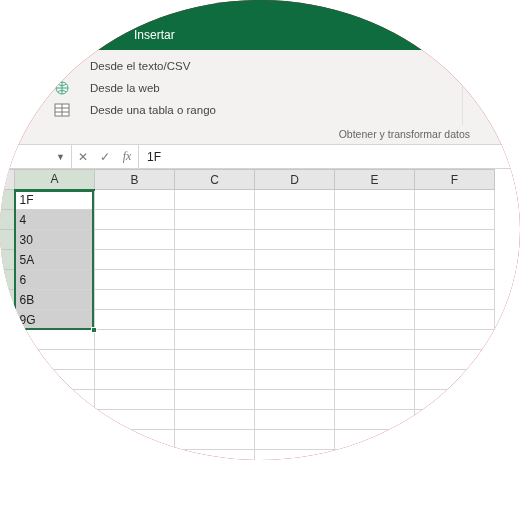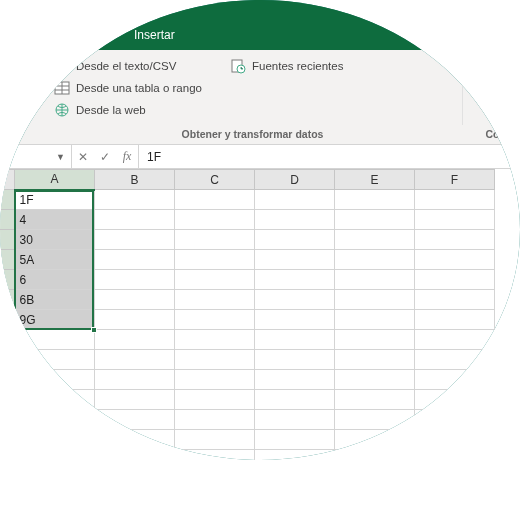--- a/index.html
+++ b/index.html
@@ -1,38 +1,38 @@
 <!DOCTYPE html>
 <html><head>
 <meta charset="utf-8">
 <style>
 * { box-sizing: border-box; margin: 0; padding: 0; font-family: "Segoe UI", Arial, sans-serif; }
 body { background: #fff; width: 520px; height: 520px; overflow: hidden; position: relative; }
-.clip { width: 520px; height: 460px; border-radius: 50%; overflow: hidden; position: relative; background: #0f766e; }
+.clip { width: 520px; height: 460px; border-radius: 50%; overflow: hidden; position: relative; background: #b91c1c; }
 .excel-window { position: absolute; top: 0; left: -20px; width: 560px; }
 
 
 .titlebar { height: 22px; background: #0e6c3e; }
 
 
 .tabs { height: 28px; background: #0e6c3e; display: flex; align-items: stretch; padding-left: 50px; }
 .tab { color: #fff; font-size: 12px; padding: 6px 14px 0 14px; cursor: pointer; }
 .tab.active { background: #f3f2f1; color: #0e6c3e; font-weight: normal; }
 
 
 .ribbon { background: #f3f2f1; border-bottom: 1px solid #d4d4d4; padding: 4px 0 2px 0; }
 .ribbon-inner { display: flex; align-items: stretch; }
 .rgroup { display: flex; flex-direction: column; align-items: center; padding: 0 8px; border-right: 1px solid #e1e1e1; }
 .rgroup.main { flex-direction: row; align-items: flex-start; border-right: 1px solid #e1e1e1; flex: 1; }
 .big-btn { display: flex; flex-direction: column; align-items: center; justify-content: flex-start; width: 60px; font-size: 11px; color: #444; text-align: center; padding: 2px 4px; cursor: pointer; }
 .big-btn .ico { width: 32px; height: 32px; margin-bottom: 2px; }
 .small-btns { display: flex; flex-direction: column; gap: 2px; padding-top: 2px; }
-.small-btn { display: flex; align-items: center; gap: 6px; font-size: 11.5px; color: #444; padding: 2px 6px; cursor: pointer; white-space: nowrap; }
+.small-btn { display: flex; align-items: center; gap: 20px; font-size: 11.5px; color: #444; padding: 2px 6px; cursor: pointer; white-space: nowrap; }
 .small-btn .sico { width: 16px; height: 16px; flex-shrink: 0; }
-.group-label { font-size: 10.5px; color: #666; text-align: center; padding: 3px 0 2px 0; font-weight: bold; }
+.group-label { font-size: 10.5px; color: #666; text-align: right; padding: 3px 0 2px 0; }
 
 
 .formula-bar { display: flex; align-items: center; height: 24px; border-bottom: 1px solid #d4d4d4; background: #fff; font-size: 12px; }
 .name-box { width: 92px; padding: 0 6px; border-right: 1px solid #d4d4d4; height: 100%; display: flex; align-items: center; justify-content: space-between; }
 .name-box .dd { color: #666; font-size: 9px; }
 .fx-group { display: flex; align-items: center; height: 100%; border-right: 1px solid #d4d4d4; }
 .fx-btn { width: 22px; height: 100%; display: flex; align-items: center; justify-content: center; color: #7a7a7a; font-size: 12px; cursor: pointer; }
 .fx-input { flex: 1; padding: 0 8px; height: 100%; display: flex; align-items: center; color: #222; }
 
 
@@ -87,47 +87,37 @@
                   <svg viewBox="0 0 16 16">
                     <rect x="2" y="1" width="10" height="14" fill="#fff" stroke="#7a7a7a"></rect>
                     <path d="M4 5h6M4 8h6M4 11h4" stroke="#e8a33d"></path>
                   </svg>
                 </span>
             <span>Desde el texto/CSV</span>
           </div>
           <div class="small-btn">
             <span class="sico">
                   <svg viewBox="0 0 16 16">
+                    <circle cx="8" cy="8" r="6" fill="none" stroke="#4a8"></circle>
+                    <path d="M2 8h12M8 2v12M4 4c2 2 6 2 8 0M4 12c2-2 6-2 8 0" stroke="#4a8" fill="none"></path>
+                  </svg>
+                </span>
+            <span>Desde la web</span>
+          </div>
+          <div class="small-btn">
+            <span class="sico">
+                  <svg viewBox="0 0 16 16">
                     <rect x="1" y="2" width="14" height="12" fill="#fff" stroke="#7a7a7a"></rect>
                     <path d="M1 6h14M1 10h14M8 2v12" stroke="#7a7a7a"></path>
                   </svg>
                 </span>
             <span>Desde una tabla o rango</span>
           </div>
-          <div class="small-btn">
-            <span class="sico">
-                  <svg viewBox="0 0 16 16">
-                    <circle cx="8" cy="8" r="6" fill="none" stroke="#4a8"></circle>
-                    <path d="M2 8h12M8 2v12M4 4c2 2 6 2 8 0M4 12c2-2 6-2 8 0" stroke="#4a8" fill="none"></path>
-                  </svg>
-                </span>
-            <span>Desde la web</span>
-          </div>
         </div>
         <div class="small-btns" style="margin-left:16px">
-          <div class="small-btn">
-            <span class="sico">
-                  <svg viewBox="0 0 16 16">
-                    <rect x="2" y="2" width="10" height="12" fill="#fff" stroke="#7a7a7a"></rect>
-                    <circle cx="11" cy="11" r="4" fill="#fff" stroke="#4a8"></circle>
-                    <path d="M11 9v2h2" stroke="#4a8"></path>
-                  </svg>
-                </span>
-            <span>Fuentes recientes</span>
-          </div>
         </div>
       </div>
       <div class="rgroup">
         <div class="big-btn">
           <span class="ico">
                 <svg viewBox="0 0 32 32">
                   <path d="M16 6a10 10 0 1 0 9 5" fill="none" stroke="#4a8" stroke-width="2"></path>
                   <path d="M25 4v7h-7" fill="none" stroke="#4a8" stroke-width="2"></path>
                 </svg>
               </span>

